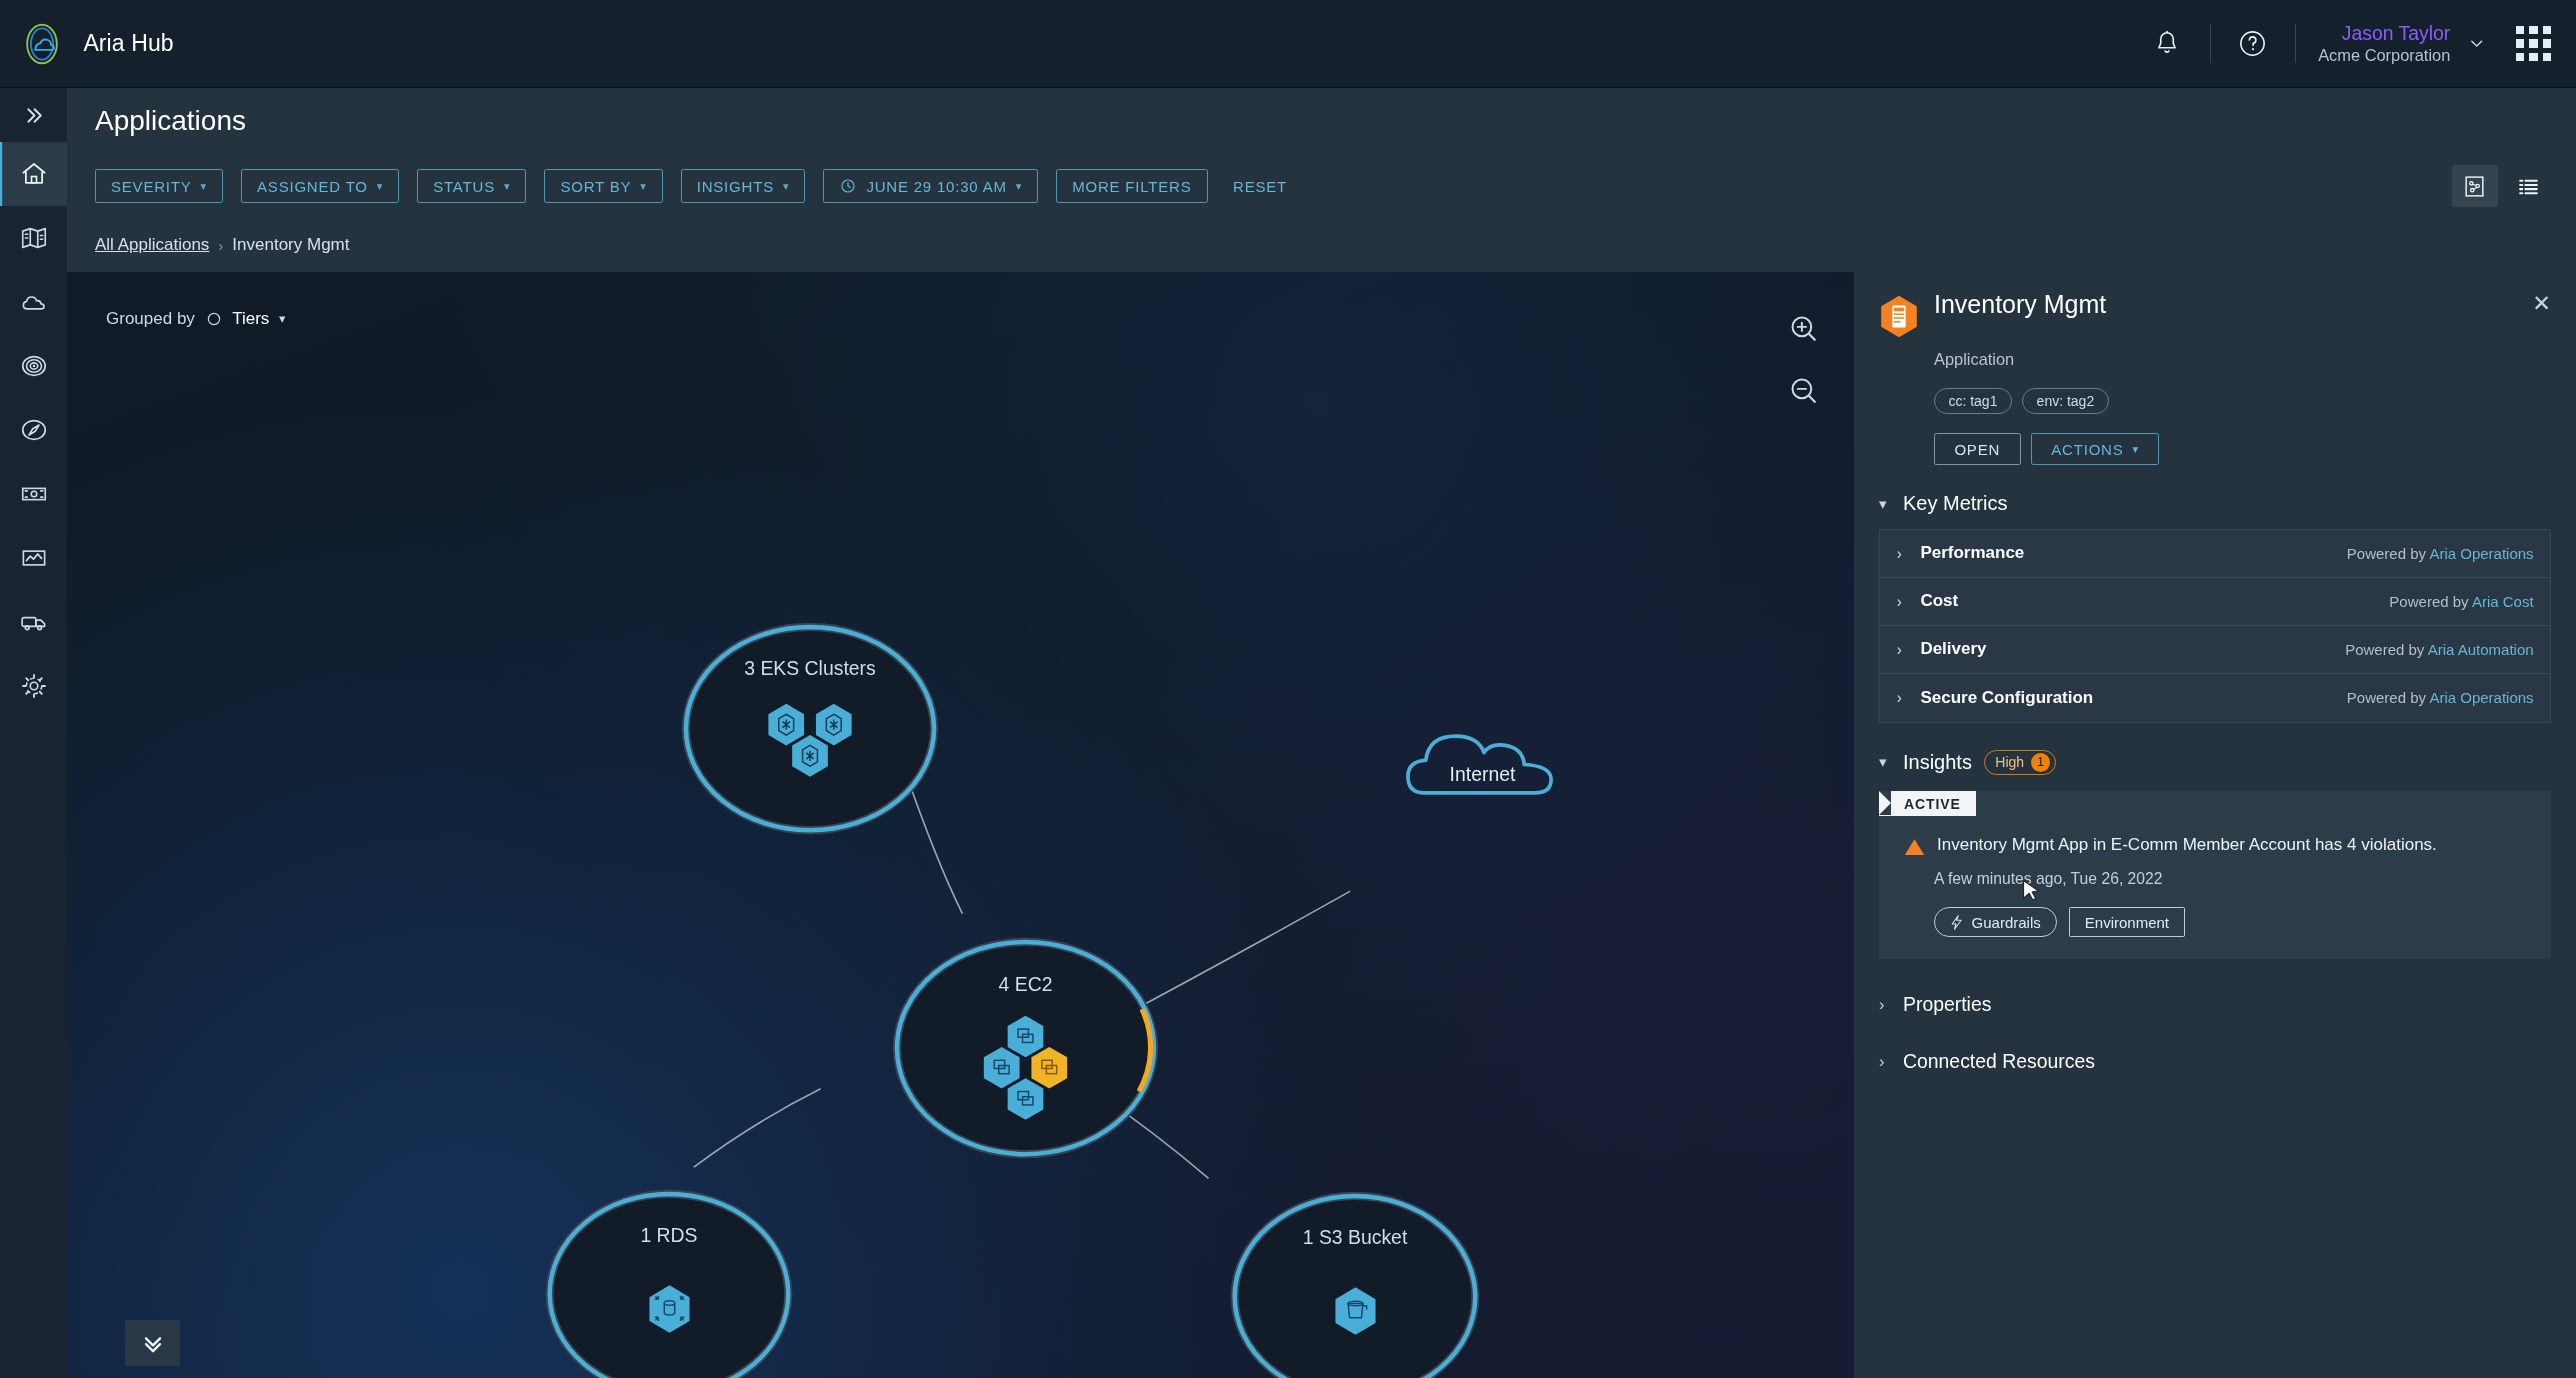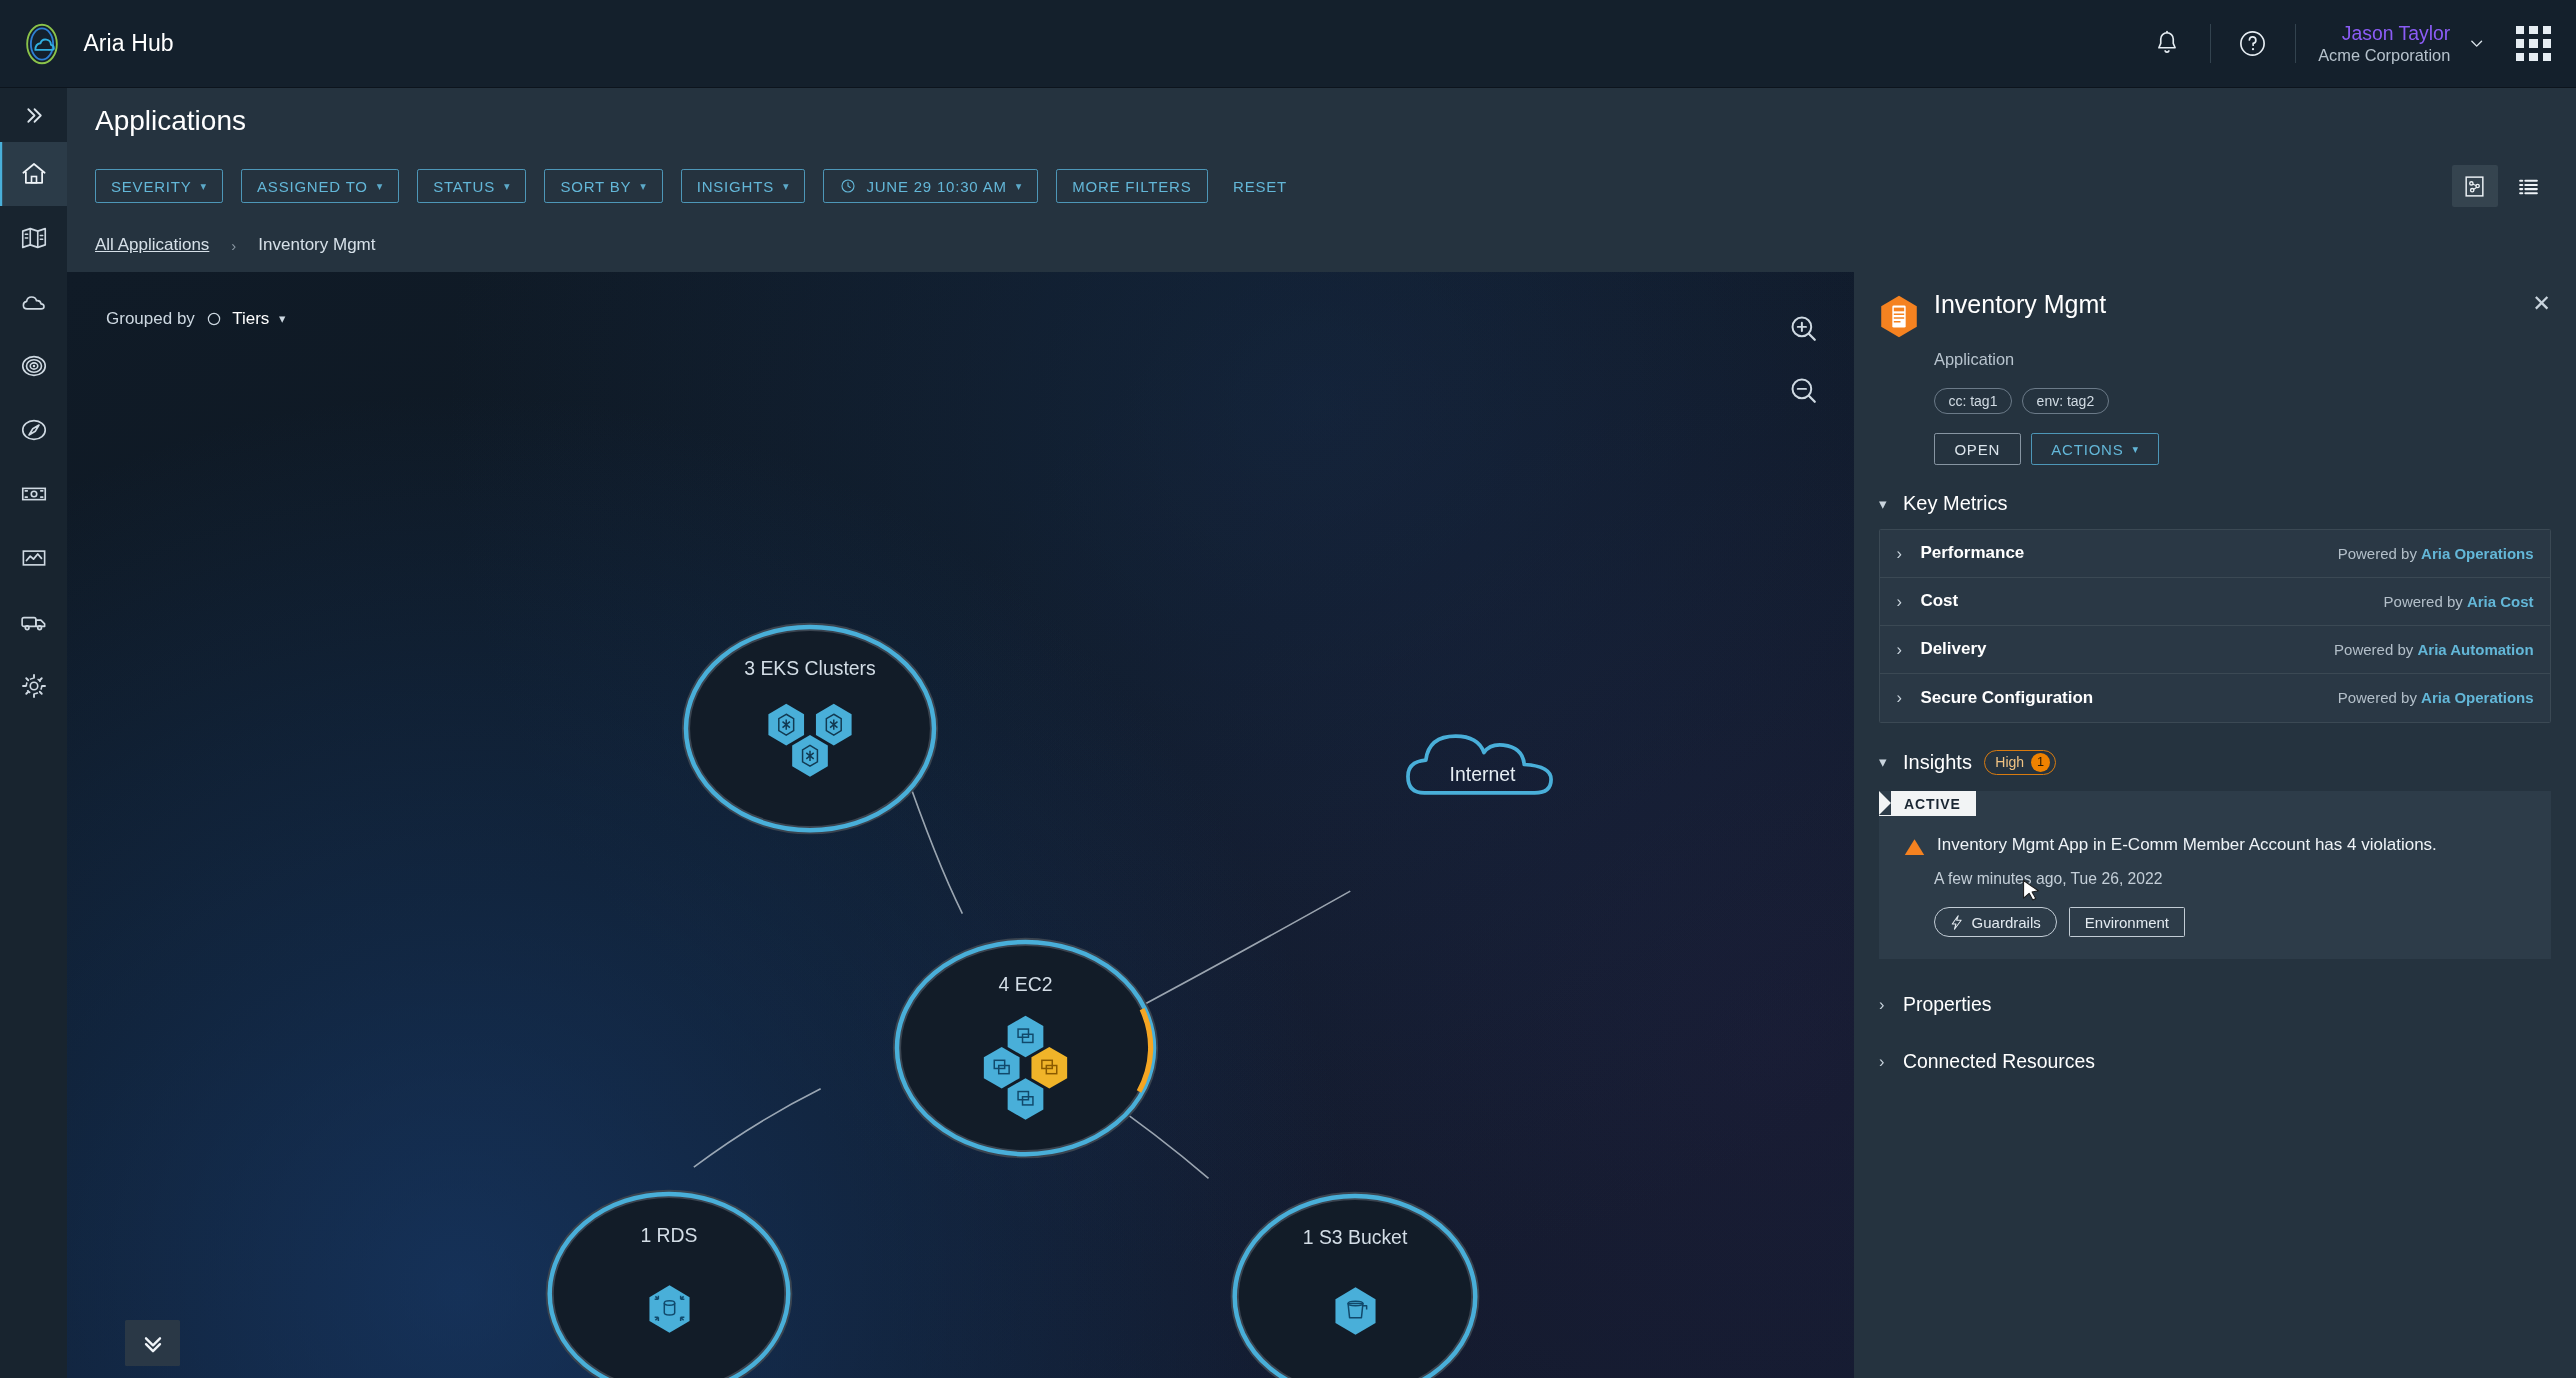--- a/index.html
+++ b/index.html
@@ -89,21 +89,21 @@
   .view-btn {
     width: 46px; height: 42px; display: flex; align-items: center; justify-content: center;
     cursor: pointer; border-radius: 2.2px;
   }
   .view-btn.active { background: #35444f; }
 
   
   .breadcrumb {
     position: absolute; left: 67px; top: 218px; width: 2509px; height: 54px;
     background: #25333f; display: flex; align-items: center; padding-left: 28px;
-    gap: 22px; font-size: 17px;
+    gap: 9px; font-size: 17px;
   }
   .bc-link { color: #d6e0e8; text-decoration: underline; cursor: pointer; }
   .bc-sep { color: #8b98a4; font-size: 15px; }
   .bc-current { color: #d6e0e8; }
 
   
   .canvas {
     position: absolute; left: 67px; top: 272px; width: 1787px; height: 1107px;
     background:
       radial-gradient(circle at 22% 92%, rgba(27,70,130,.55) 0%, rgba(27,70,130,0) 52%),
@@ -193,21 +193,21 @@
     margin: 13.4px 25px 0 25px; border: 0.7px solid #3b4954; border-radius: 1.5px;
     background: #2a3845;
   }
   .metric-row {
     display: flex; align-items: center; height: 48px; padding: 0 16.4px;
     border-bottom: 0.7px solid #3b4954; cursor: pointer;
   }
   .metric-row:last-child { border-bottom: none; }
   .metric-name { font-size: 17px; color: #ffffff; font-weight: bold; margin-left: 12px; }
   .metric-powered { margin-left: auto; font-size: 15px; color: #b3bfc9; }
-  .metric-powered b { color: #63b7d8; font-weight: bold; }
+  .metric-powered b { color: #63b7d8; font-weight: normal; }
 
   .insight-card {
     margin: 16.4px 25px 0 25px; background: #2d3c49; position: relative; padding: 0 0 22.4px 0;
   }
   .active-ribbon {
     position: relative; display: inline-flex; align-items: center; height: 25px;
     background: #f2f4f5; color: #1b2733; font-size: 14px; letter-spacing: 0.9px;
     padding: 0 15px 0 25px; margin-left: 0; font-weight: bold;
   }
   .active-ribbon::before {

